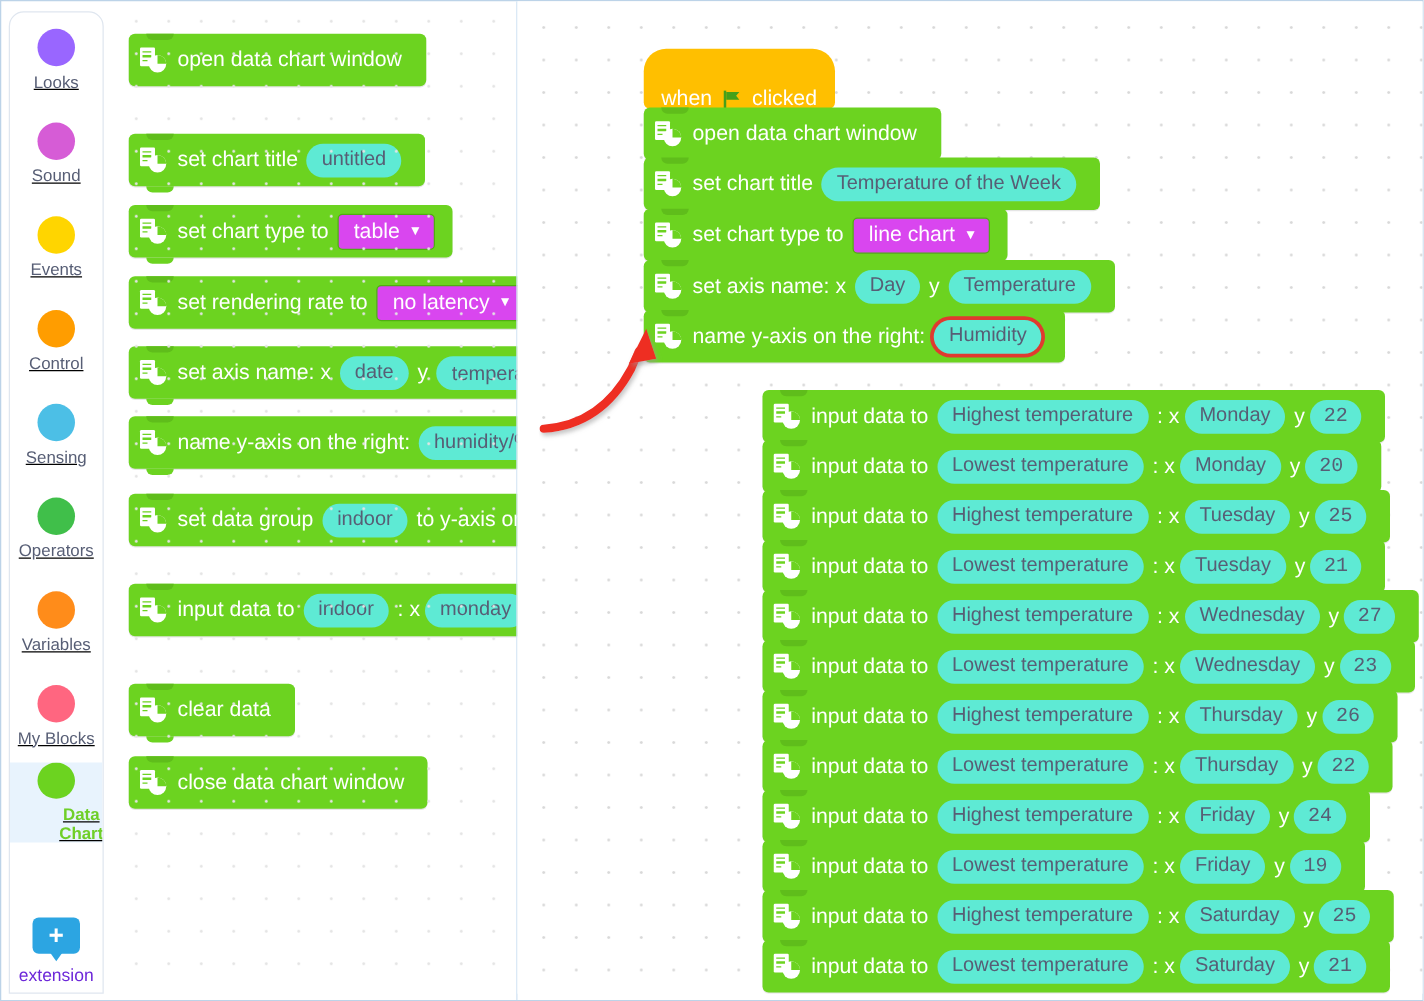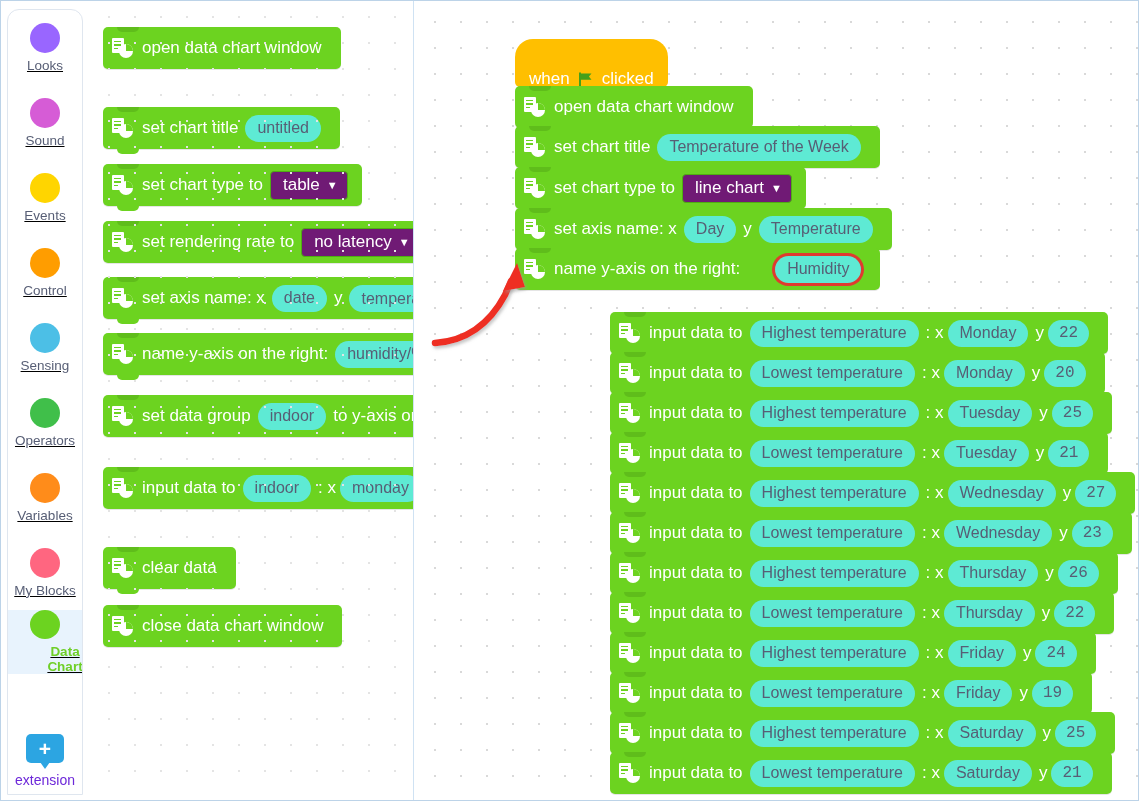--- a/index.html
+++ b/index.html
@@ -211,35 +211,34 @@
     cursor: text;
   }
   .field.num { padding: 0 11px; min-width: 34px; font-family: Liberation Mono, monospace; }
 
   
   .ddown {
     display: inline-flex;
     align-items: center;
     height: 29px;
     padding: 0 9px 0 12px;
-    background: #701a75;
+    background: #d946ef;
     border: 1px solid #4fae12;
     border-radius: 4px;
     color: #ffffff;
     font-size: 17px;
     margin-right: 2px;
     cursor: pointer;
   }
   .ddown .arrow { margin-left: 7px; font-size: 11px; }
 
   
   .hl {
     box-shadow: 0 0 0 3px #e03a2f;
     border-radius: 14px;
-    margin-left: 28px;
   }
 
   
   .hat {
     position: absolute;
     height: 48px;
     padding: 32px 14px 0 14px;
     background: #ffbf00;
     border-radius: 18px 18px 5px 5px;
     color: #ffffff;

